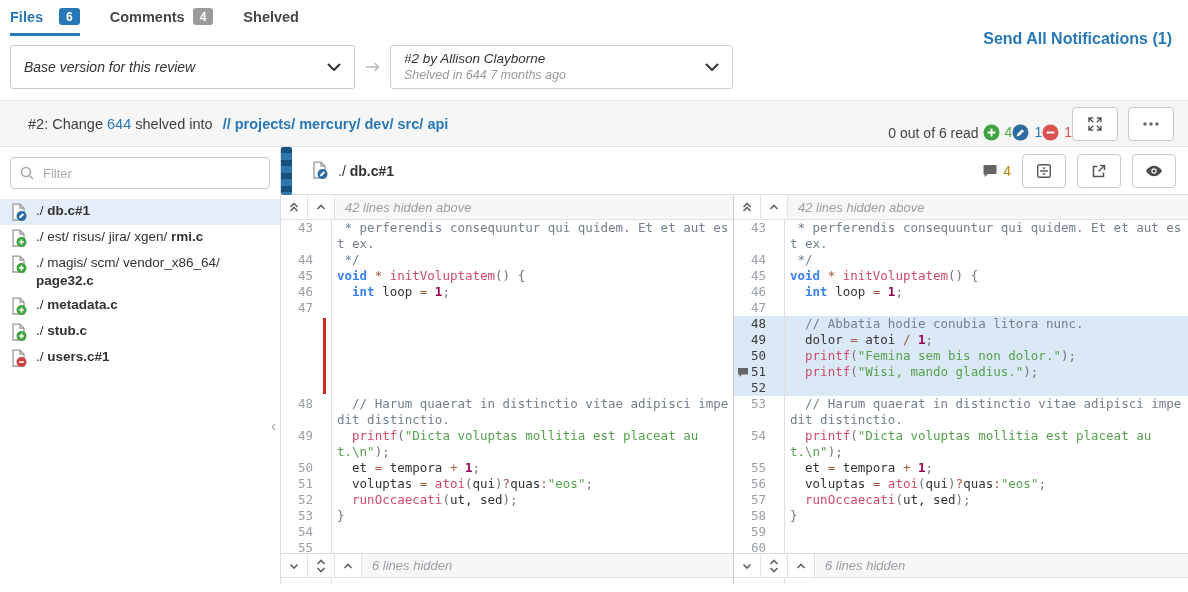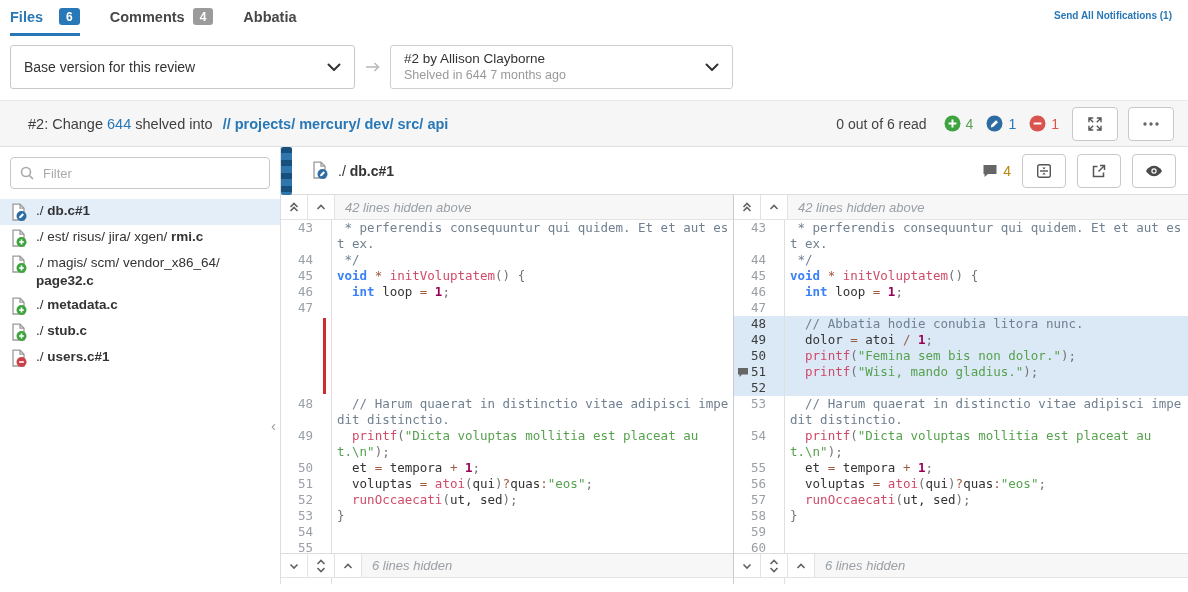--- a/index.html
+++ b/index.html
@@ -12,43 +12,43 @@
 
   
   .tabbar { display:flex; align-items:flex-start; padding:8px 16px 0 10px; height:34px; }
   .tabs { display:flex; gap:30px; }
   .tab { display:flex; align-items:center; gap:8px; font-size:14.5px; font-weight:bold;
          color:#474747; padding-bottom:8px; border-bottom:3px solid transparent; cursor:pointer; }
   .tab.active { color:#2878b7; border-bottom-color:#2878b7;gap:16px; }
   .badge { font-size:12px; font-weight:bold; color:#fff; background:#9b9b9b;
            border-radius:3px; padding:1.5px 7px; }
   .tab.active .badge { background:#2878b7; }
-  .send-link { margin-left:auto; font-size:10px; font-weight:bold; color:#2878b7;
-               text-decoration:none; cursor:pointer; padding-top:2px; }
+  .send-link { margin-left:auto; font-size:16px; font-weight:bold; color:#2878b7;
+               text-decoration:none; cursor:pointer; padding-top:2px;margin-top:20px; }
 
   
-  .version-row { display:flex; align-items:center; padding:10px 10px 0 10px; height:56px; }
+  .version-row { display:flex; align-items:center; padding:10px 10px 0 10px; height:56px;font-style:italic; }
   .vbox { height:44px; border:1px solid #c9c9c9; border-radius:3px; background:#fff;
           display:flex; align-items:center; padding:0 13px; cursor:pointer; }
   .vbox.base { width:345px; }
   .vbox.target { width:343px; border-color:#cfcfcf;gap:44px; }
   .vlabel { flex:1; font-size:14px; color:#333; }
   .vtexts { flex:1; line-height:1.2; }
   .vtitle { font-size:13.5px; color:#333; }
   .vsub { font-size:12.5px; color:#9a9a9a; }
   .varrow { width:35px; display:flex; align-items:center; justify-content:center; }
 
   
   .review-header { margin-top:10px; height:47px; background:#f6f6f6;
     border-top:1px solid #e9e9e9; border-bottom:1px solid #e0e0e0;
     display:flex; align-items:center; padding:0 14px 0 28px; font-size:14.5px; color:#3f3f3f; }
   .rh-left { display:flex; align-items:center; white-space:pre; }
   .rh-link { color:#2878b7; cursor:pointer; }
   .rh-path { color:#2878b7; font-weight:bold; cursor:pointer; margin-left:6px; }
-  .rh-right { margin-left:auto; display:flex; align-items:center; gap:13px; }
+  .rh-right { margin-left:auto; display:flex; align-items:flex-end; }
   .read-status { font-size:14px; color:#444; margin-right:4px; }
   .cnt { display:flex; align-items:center; gap:5px; font-size:14px; }
   .cnt.add  .cnt-num { color:#5ba352; }
   .cnt.edit .cnt-num { color:#2878b7; }
   .cnt.del  .cnt-num { color:#d9534f; }
   .hbtn { width:46px; height:34px; background:#fff; border:1px solid #c9c9c9; border-radius:4px;
           display:flex; align-items:center; justify-content:center; cursor:pointer; padding:0; }
 
   
   .main { display:flex; height:437px; }
@@ -124,21 +124,21 @@
   <div class="tabs" id="tabs">
       <div class="tab active">
         <span>Files</span>
         <span class="badge">6</span>
       </div>
       <div class="tab">
         <span>Comments</span>
         <span class="badge">4</span>
       </div>
       <div class="tab">
-        <span>Abbatia</span>
+        <span>Shelved</span>
       </div>
     </div>
   <a class="send-link">Send All Notifications (1)</a>
 </div>
 
 <div class="version-row">
   <div class="vbox base">
     <span class="vlabel">Base version for this review</span>
     <span class="ic">
         <svg width="14" height="9" viewBox="0 0 14 9" xmlns="http://www.w3.org/2000/svg">

